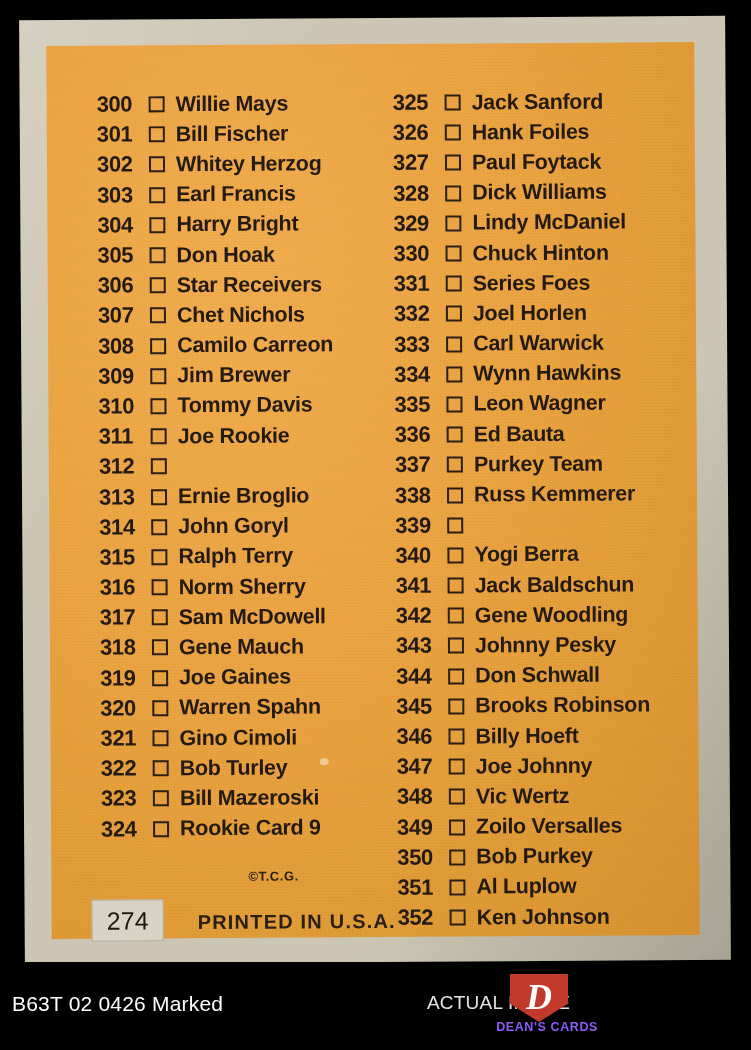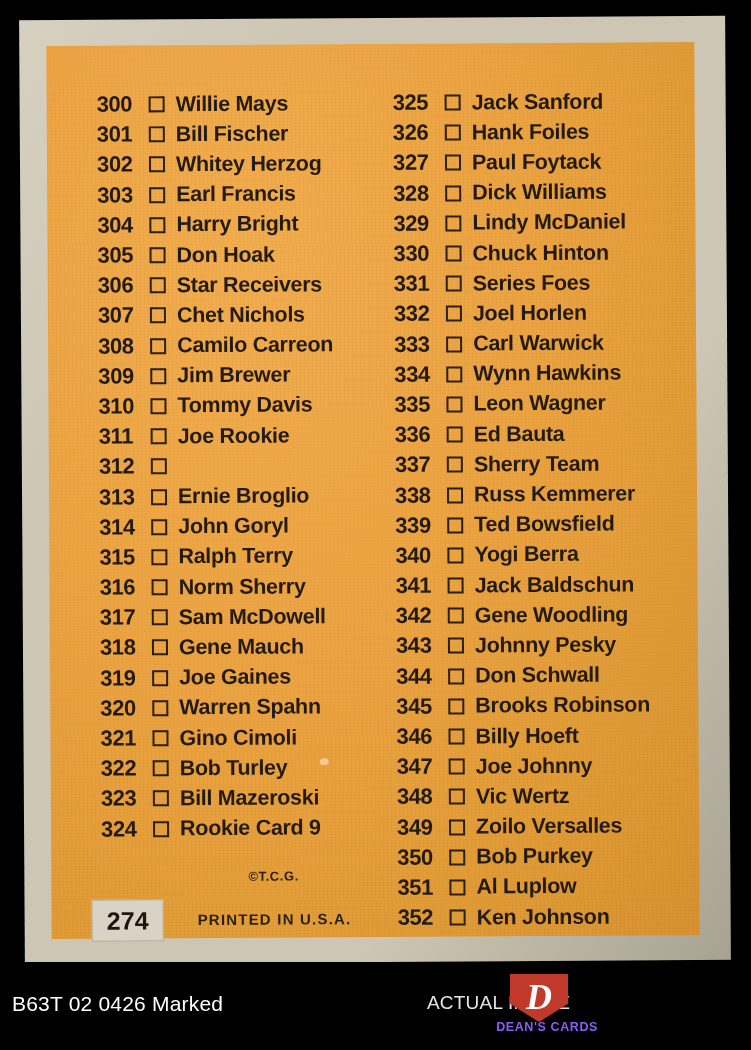--- a/index.html
+++ b/index.html
@@ -102,28 +102,28 @@
     left: 40px; top: 854px;
     width: 72px; height: 42px;
     background: #d8d3c4;
     border: 1px solid #b3ac99;
     display: flex;
     align-items: center;
     justify-content: center;
   }
   .cardnum {
     font-size: 25px;
-    font-weight: 700;
+    font-weight: 400;
     color: #1d1710;
     letter-spacing: 0px;
   }
   .printed {
     position: absolute;
     left: 146px; top: 866px;
-    font-size: 15px;
+    font-size: 20px;
     font-weight: 700;
     color: #2a1f14;
     letter-spacing: 1.2px;
   }
   .blot {
     position: absolute;
     left: 269px; top: 714px;
     width: 9px; height: 7px;
     border-radius: 50%;
     background: rgba(255,255,255,0.45);
@@ -381,31 +381,30 @@
               <span class="name">Leon Wagner</span>
             </div>
             <div class="row">
               <span class="num">336</span>
               <span class="box"></span>
               <span class="name">Ed Bauta</span>
             </div>
             <div class="row">
               <span class="num">337</span>
               <span class="box"></span>
-              <span class="name">Sherry Team</span>
+              <span class="name">Purkey Team</span>
             </div>
             <div class="row">
               <span class="num">338</span>
               <span class="box"></span>
               <span class="name">Russ Kemmerer</span>
             </div>
             <div class="row">
               <span class="num">339</span>
               <span class="box"></span>
-              <span class="name">Ted Bowsfield</span>
             </div>
             <div class="row">
               <span class="num">340</span>
               <span class="box"></span>
               <span class="name">Yogi Berra</span>
             </div>
             <div class="row">
               <span class="num">341</span>
               <span class="box"></span>
               <span class="name">Jack Baldschun</span>

